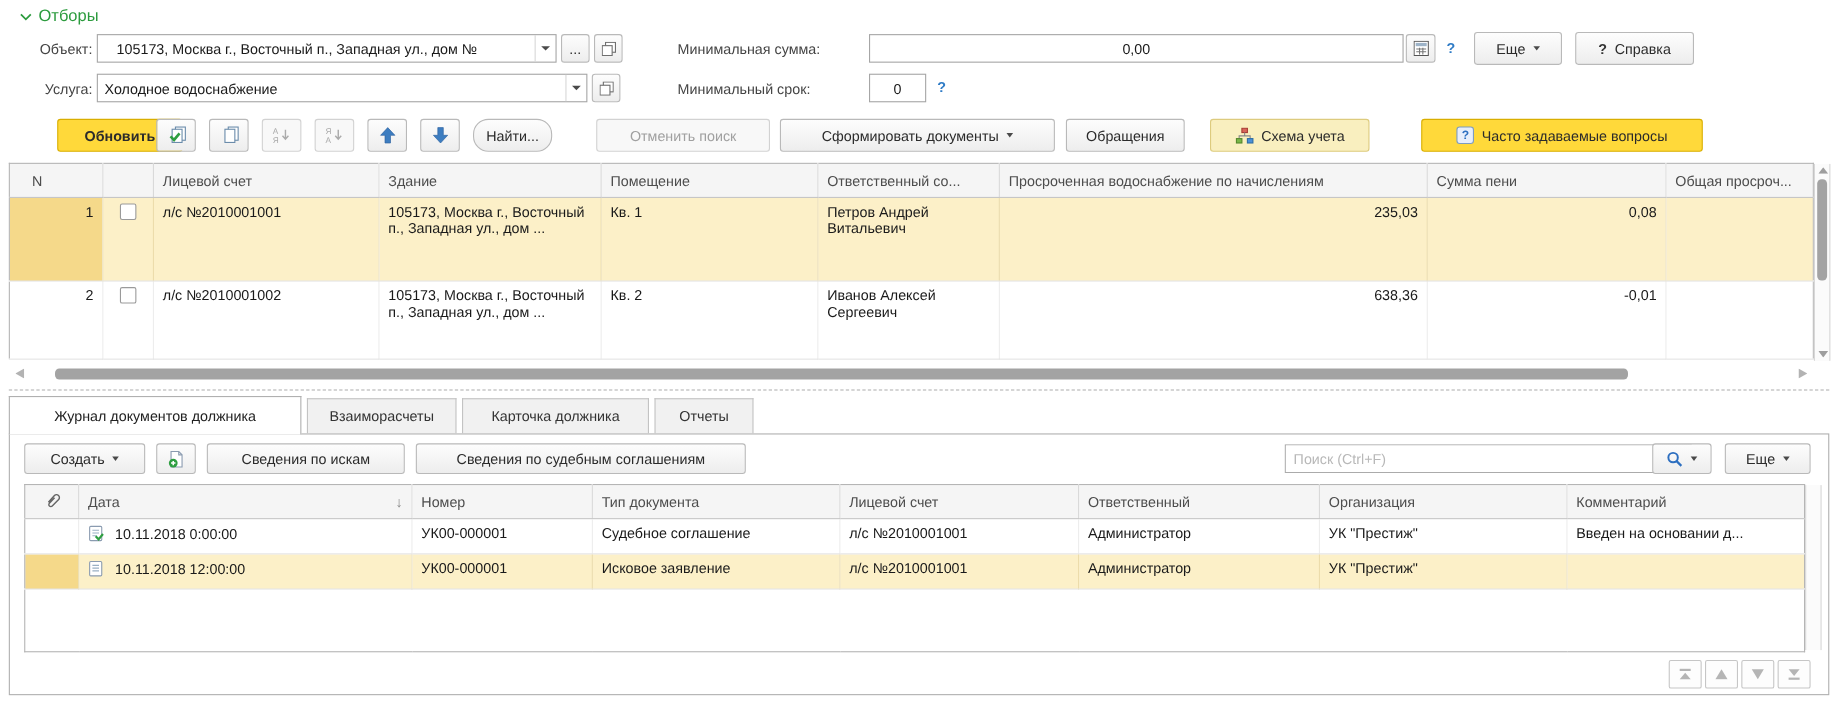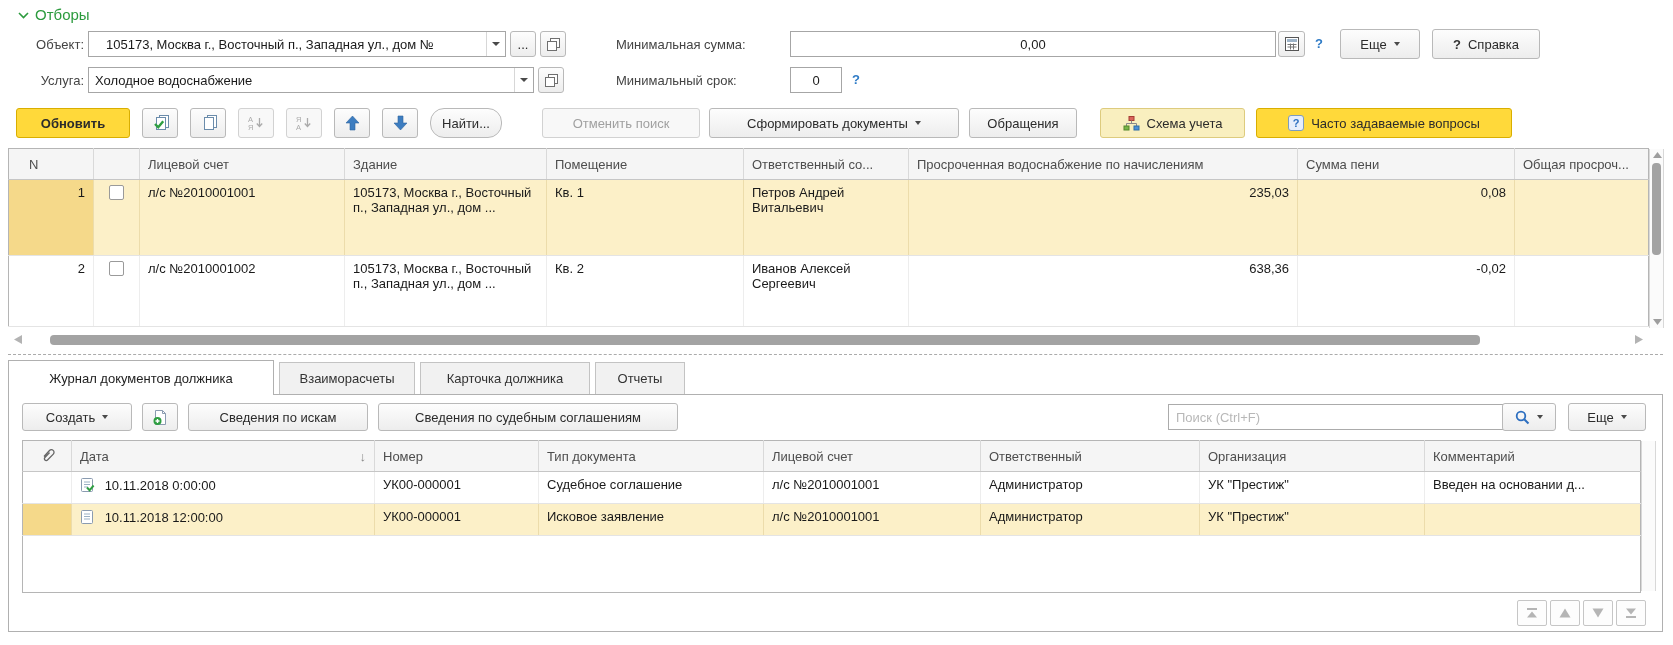--- a/index.html
+++ b/index.html
@@ -16,21 +16,21 @@
   .combo input, .tinput input { border:none; outline:none; flex:1 1 auto; min-width:0; padding:0 6px; font:13px "Liberation Sans","DejaVu Sans",sans-serif; color:#1a1a1a; background:transparent; }
   .num input { text-align:center; }
   .combo .drop { width:19px; display:flex; align-items:center; justify-content:center; border-left:1px solid #d7d7d7; cursor:pointer; }
   .tri { width:0; height:0; border-left:4px solid transparent; border-right:4px solid transparent; border-top:4px solid #4a4a4a; display:inline-block; }
   .tri.sm { border-left-width:3.5px; border-right-width:3.5px; border-top-width:4px; }
 
   
   .btn { position:absolute; height:30px; background:linear-gradient(#fdfdfd,#ededed); border:1px solid #b9b9b9; border-radius:3px; display:flex; align-items:center; justify-content:center; gap:7px; padding:0 10px; font-size:13px; color:#2b2b2b; cursor:pointer; white-space:nowrap; }
   .btn.square { padding:0; }
   .btn.disabled { color:#a0a0a0; background:#f8f8f8; border-color:#d2d2d2; cursor:default; }
-  .btn.yellow { background:#ffd93a; border-color:#d9ae00; }
+  .btn.yellow { background:#ffd93a; border-color:#d9ae00;margin-left:36px; }
   .btn.yellow.bold { font-weight:bold; }
   .btn.paleyellow { background:#f9efbf; border-color:#ddcb7e; }
   .qmark { color:#2e7bc6; font-weight:bold; cursor:pointer; }
   .qbox { width:16px; height:16px; border:1px solid #7d9cc0; border-radius:3px; background:#e7eefb; color:#2d6fc0; font-weight:bold; font-size:11px; line-height:14px; text-align:center; display:inline-block; }
 
   
   table.grid { position:absolute; border-collapse:collapse; table-layout:fixed; background:#fff; border:1px solid #b5b5b5; }
   table.grid th { background:#f5f5f5; color:#4d4d4d; font-weight:normal; text-align:left; padding:0 8px; height:31px; border-right:1px solid #d9d9d9; border-bottom:1px solid #c6c6c6; white-space:nowrap; overflow:hidden; }
   table.grid td { padding:5px 8px; border-right:1px solid #ededed; border-bottom:1px solid #e4e4e4; vertical-align:top; color:#1a1a1a; overflow:hidden; }
   tr.sel td { background:#fcf0c8; border-right-color:#ecdcab; }
@@ -250,21 +250,21 @@
       <td style="border-right:none;"></td>
     </tr>
     <tr style="height:71px;">
       <td class="r">2</td>
       <td style="text-align:center;"><span class="cb"></span></td>
       <td>л/с №2010001002</td>
       <td>105173, Москва г., Восточный п., Западная ул., дом ...</td>
       <td>Кв. 2</td>
       <td>Иванов Алексей Сергеевич</td>
       <td class="r">638,36</td>
-      <td class="r">-0,02</td>
+      <td class="r">-0,01</td>
       <td style="border-right:none;"></td>
     </tr>
   </tbody>
     </table>
 
   <div class="vtrack" style="left:1649px;top:149px;width:15px;height:179px;">
     <svg class="abs" style="left:3px;top:3px;" width="9" height="6">
         <path d="M4.5 0 L9 6 H0 Z" fill="#9e9e9e"></path>
       </svg>
     <div class="sb-thumb abs" style="left:2px;top:14px;width:9px;height:92px;"></div>

